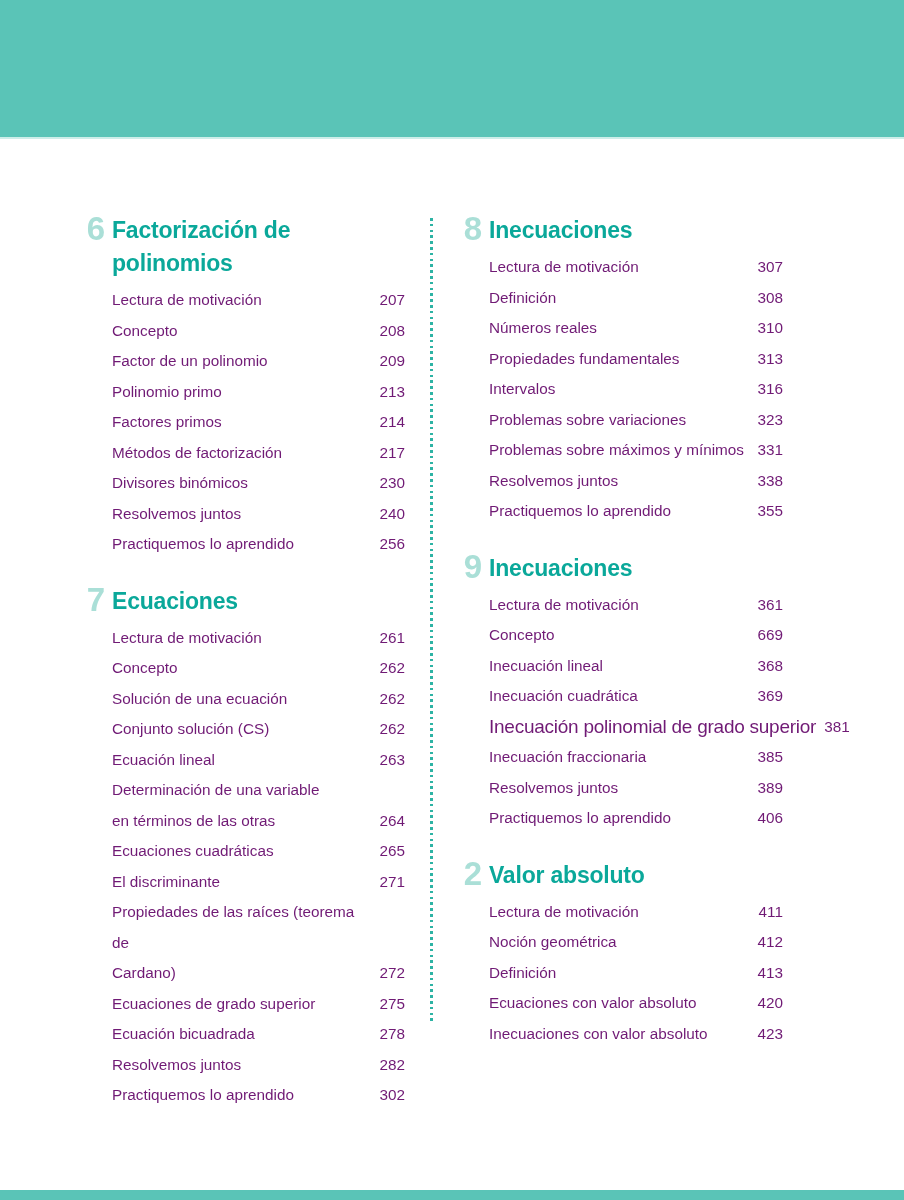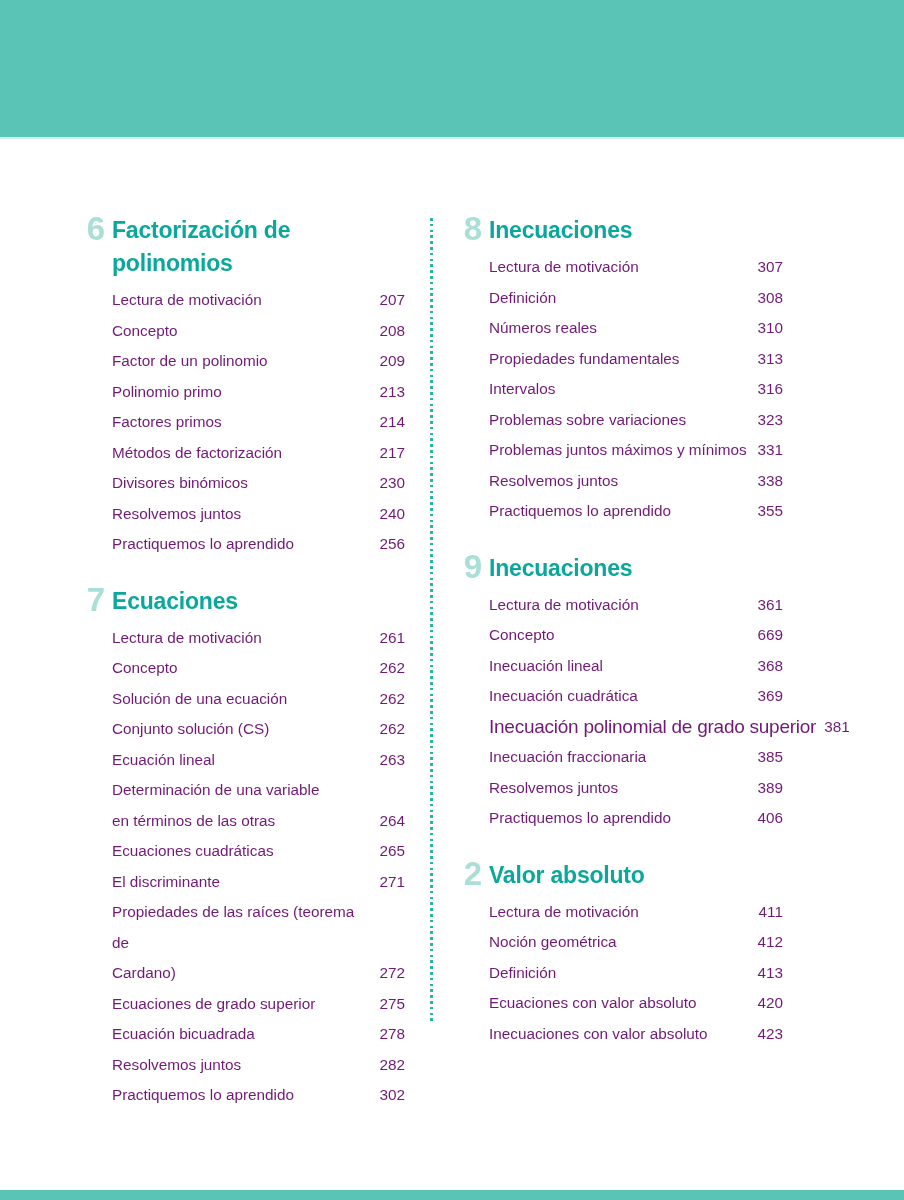--- a/index.html
+++ b/index.html
@@ -229,21 +229,21 @@
         <span class="pagenum">316</span>
       </div>
       <div class="row">
         <div class="label">
           <span class="line">Problemas sobre variaciones</span>
         </div>
         <span class="pagenum">323</span>
       </div>
       <div class="row">
         <div class="label">
-          <span class="line">Problemas juntos máximos y mínimos</span>
+          <span class="line">Problemas sobre máximos y mínimos</span>
         </div>
         <span class="pagenum">331</span>
       </div>
       <div class="row">
         <div class="label">
           <span class="line">Resolvemos juntos</span>
         </div>
         <span class="pagenum">338</span>
       </div>
       <div class="row">

